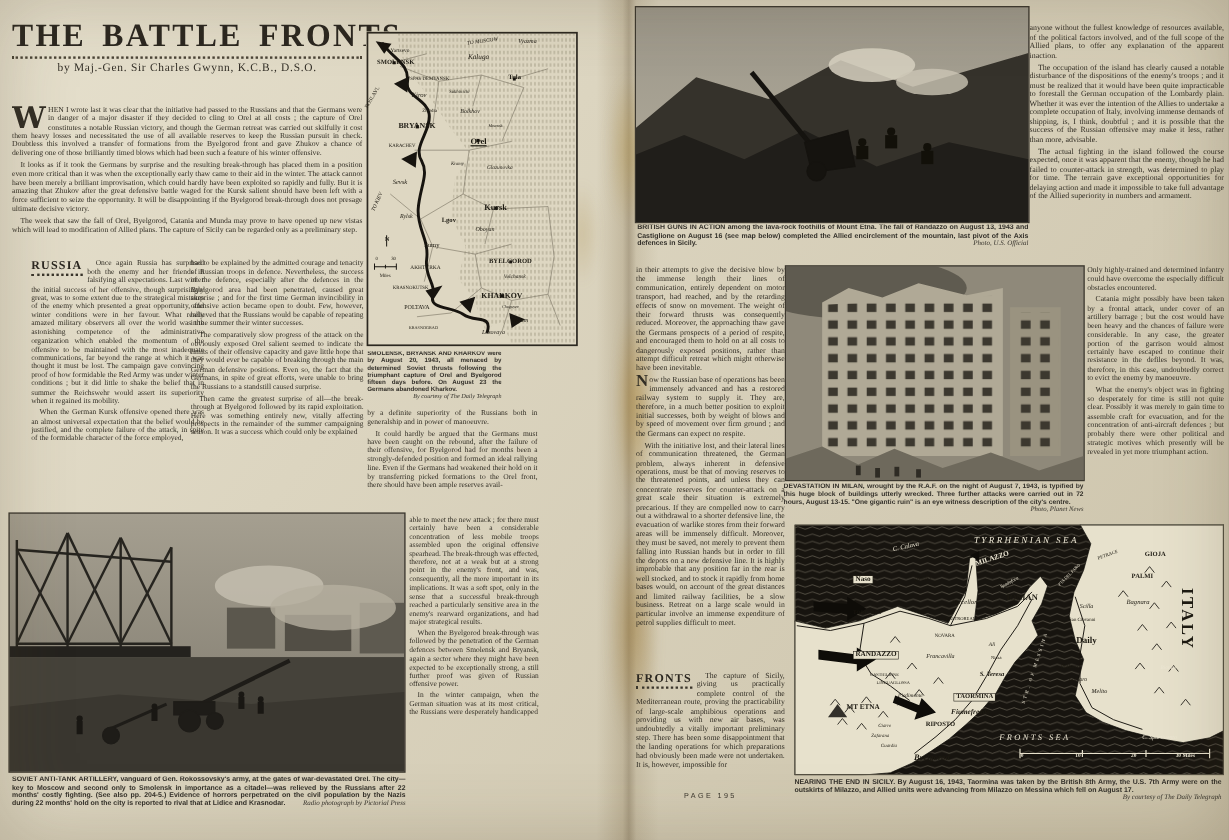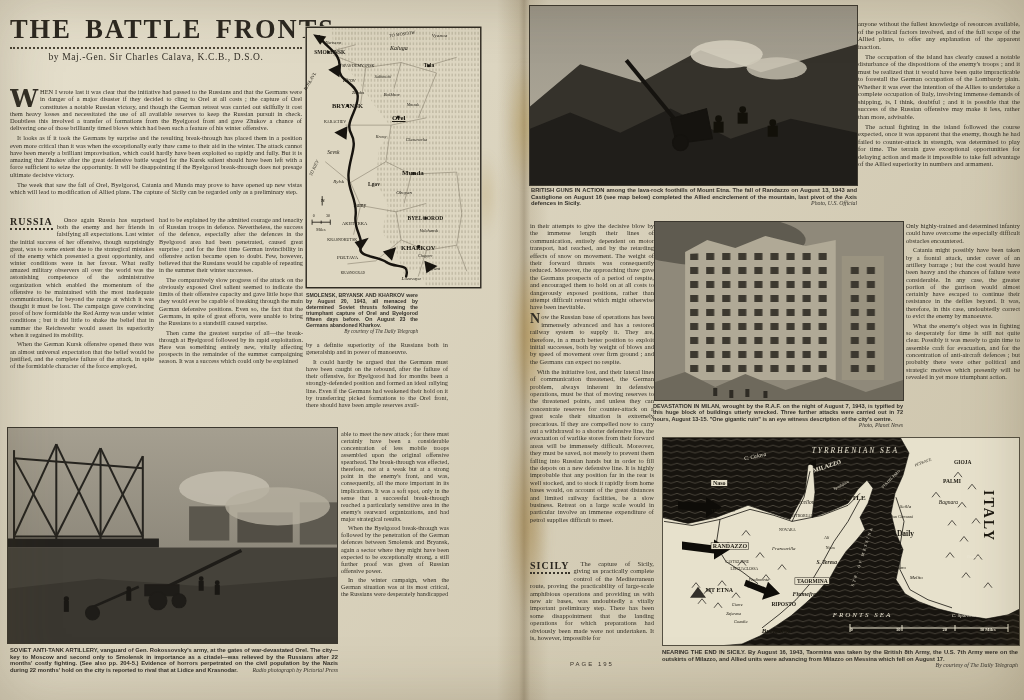--- a/index.html
+++ b/index.html
@@ -47,30 +47,30 @@
 
   <div class="gutter"></div>
   <div class="stain" style="left:505px;top:60px;width:40px;height:130px;background:radial-gradient(rgba(172,136,48,.35),transparent 70%);"></div>
   <div class="stain" style="left:512px;top:250px;width:34px;height:170px;background:radial-gradient(rgba(166,124,40,.5),transparent 70%);"></div>
   <div class="stain" style="left:506px;top:430px;width:44px;height:190px;background:radial-gradient(rgba(150,110,35,.42),transparent 70%);"></div>
   <div class="stain" style="left:470px;top:150px;width:30px;height:90px;background:radial-gradient(rgba(160,126,50,.22),transparent 70%);"></div>
 
   <header class="abs" style="left:10px;top:14px;width:292px;">
     <h1 class="title">THE BATTLE FRONTS</h1>
     <div class="trule"></div>
-    <div class="byline">by Maj.-Gen. Sir Charles Calava, K.C.B., D.S.O.</div>
+    <div class="byline">by Maj.-Gen. Sir Charles Gwynn, K.C.B., D.S.O.</div>
   </header>
 
   <div class="body dc" style="left:10px;top:88px;width:292px;height:126px;font-size:6.4px;">
       <p>WHEN I wrote last it was clear that the initiative had passed to the Russians and that the Germans were in danger of a major disaster if they decided to cling to Orel at all costs ; the capture of Orel constitutes a notable Russian victory, and though the German retreat was carried out skilfully it cost them heavy losses and necessitated the use of all available reserves to keep the Russian pursuit in check. Doubtless this involved a transfer of formations from the Byelgorod front and gave Zhukov a chance of delivering one of those brilliantly timed blows which had been such a feature of his winter offensive.</p>
       <p>It looks as if it took the Germans by surprise and the resulting break-through has placed them in a position even more critical than it was when the exceptionally early thaw came to their aid in the winter. The attack cannot have been merely a brilliant improvisation, which could hardly have been exploited so rapidly and fully. But it is amazing that Zhukov after the great defensive battle waged for the Kursk salient should have been left with a force sufficient to seize the opportunity. It will be disappointing if the Byelgorod break-through does not presage ultimate decisive victory.</p>
       <p>The week that saw the fall of Orel, Byelgorod, Catania and Munda may prove to have opened up new vistas which will lead to modification of Allied plans. The capture of Sicily can be regarded only as a preliminary step.</p>
     </div>
 
-  <div class="body" style="left:10px;top:216px;width:144px;height:211px;">
+  <div class="body" style="left:26px;top:216px;width:144px;height:211px;">
     <span class="shead">RUSSIA</span>
   <p>Once again Russia has surprised both the enemy and her friends in falsifying all expectations. Last winter the initial success of her offensive, though surprisingly great, was to some extent due to the strategical mistakes of the enemy which presented a great opportunity, and winter conditions were in her favour. What really amazed military observers all over the world was the astonishing competence of the administrative organization which enabled the momentum of the offensive to be maintained with the most inadequate communications, far beyond the range at which it was thought it must be lost. The campaign gave convincing proof of how formidable the Red Army was under winter conditions ; but it did little to shake the belief that in summer the Reichswehr would assert its superiority when it regained its mobility.</p>
       <p>When the German Kursk offensive opened there was an almost universal expectation that the belief would be justified, and the complete failure of the attack, in spite of the formidable character of the force employed,</p>
     </div>
 
   <div class="body" style="left:159px;top:216px;width:144px;height:211px;">
       <p>had to be explained by the admitted courage and tenacity of Russian troops in defence. Nevertheless, the success of the defence, especially after the defences in the Byelgorod area had been penetrated, caused great surprise ; and for the first time German invincibility in offensive action became open to doubt. Few, however, believed that the Russians would be capable of repeating in the summer their winter successes.</p>
       <p>The comparatively slow progress of the attack on the obviously exposed Orel salient seemed to indicate the limits of their offensive capacity and gave little hope that they would ever be capable of breaking through the main German defensive positions. Even so, the fact that the Germans, in spite of great efforts, were unable to bring the Russians to a standstill caused surprise.</p>
       <p>Then came the greatest surprise of all—the break-through at Byelgorod followed by its rapid exploitation. Here was something entirely new, vitally affecting prospects in the remainder of the summer campaigning season. It was a success which could only be explained</p>
     </div>
@@ -126,21 +126,21 @@
         <span class="lbl" style="left: 30%; top: 25%; font-size: 4px;">Zhizdra</span>
         <span class="lbl i" style="left: 49%; top: 26%; font-size: 5px;">Bolkhov</span>
         <span class="lbl b" style="left: 24%; top: 30%; font-size: 6.5px;">BRYANSK</span>
         <span class="lbl" style="left: 61%; top: 30%; font-size: 3.5px;">Mtsensk</span>
         <span class="lbl b" style="left: 53%; top: 35%; font-size: 7px; text-decoration: underline;">Orel</span>
         <span class="lbl" style="left: 17%; top: 36%; font-size: 4px;">KARACHEV</span>
         <span class="lbl i" style="left: 43%; top: 42%; font-size: 4px;">Kromy</span>
         <span class="lbl i" style="left: 63%; top: 43%; font-size: 4.5px;">Glazunovka</span>
         <span class="lbl i" style="left: 16%; top: 48%; font-size: 5.5px;">Sevsk</span>
         <span class="lbl i" style="left: 5%; top: 54%; font-size: 4.5px; --r: -65deg;">TO KIEV</span>
-        <span class="lbl b" style="left: 61%; top: 56%; font-size: 7px;">Munda</span>
+        <span class="lbl b" style="left: 61%; top: 56%; font-size: 7px;">Kursk</span>
         <span class="lbl i" style="left: 19%; top: 59%; font-size: 5px;">Rylsk</span>
         <span class="lbl b" style="left: 39%; top: 60%; font-size: 5.5px;">Lgov</span>
         <span class="lbl i" style="left: 56%; top: 63%; font-size: 5px;">Oboyan</span>
         <span class="lbl b" style="left: 10%; top: 66%; font-size: 5px;">N</span>
         <span class="lbl" style="left: 31%; top: 68%; font-size: 5.5px;">Sumy</span>
         <span class="lbl" style="left: 5%; top: 72%; font-size: 4px;">0</span>
         <span class="lbl" style="left: 13%; top: 72%; font-size: 4px;">30</span>
         <span class="lbl" style="left: 9%; top: 77%; font-size: 4px;">Miles</span>
         <span class="lbl" style="left: 28%; top: 75%; font-size: 4.5px;">AKHTYRKA</span>
         <span class="lbl b" style="left: 68%; top: 73%; font-size: 5.5px;">BYELGOROD</span>
@@ -302,21 +302,21 @@
     <span class="credit">Photo, Planet News</span>
   </figcaption>
 
   <div class="body dcn" style="left:530px;top:222px;width:124px;height:336px;font-size:6.5px;">
       <p>in their attempts to give the decisive blow by the immense length their lines of communication, entirely dependent on motor transport, had reached, and by the retarding effects of snow on movement. The weight of their forward thrusts was consequently reduced. Moreover, the approaching thaw gave the Germans prospects of a period of respite, and encouraged them to hold on at all costs to dangerously exposed positions, rather than attempt difficult retreat which might otherwise have been inevitable.</p>
       <p>Now the Russian base of operations has been immensely advanced and has a restored railway system to supply it. They are, therefore, in a much better position to exploit initial successes, both by weight of blows and by speed of movement over firm ground ; and the Germans can expect no respite.</p>
       <p>With the initiative lost, and their lateral lines of communication threatened, the German problem, always inherent in defensive operations, must be that of moving reserves to the threatened points, and unless they can concentrate reserves for counter-attack on a great scale their situation is extremely precarious. If they are compelled now to carry out a withdrawal to a shorter defensive line, the evacuation of warlike stores from their forward areas will be immensely difficult. Moreover, they must be saved, not merely to prevent them falling into Russian hands but in order to fill the depots on a new defensive line. It is highly improbable that any position far in the rear is well stocked, and to stock it rapidly from home bases would, on account of the great distances and limited railway facilities, be a slow business. Retreat on a large scale would in particular involve an immense expenditure of petrol supplies difficult to meet.</p>
     </div>
 
   <div class="body" style="left:530px;top:560px;width:124px;height:97px;font-size:6.5px;">
-    <span class="shead">SICILY</span>
+    <span class="shead">FRONTS</span>
   <p>The capture of Sicily, giving us practically complete control of the Mediterranean route, proving the practicability of large-scale amphibious operations and providing us with new air bases, was undoubtedly a vitally important preliminary step. There has been some disappointment that the landing operations for which preparations had obviously been made were not undertaken. It is, however, impossible for</p>
     </div>
 
   <div class="pagenum" style="left:530px;top:661px;width:124px;">PAGE 195</div>
 
   <figure class="abs" style="left:662px;top:437px;width:358px;height:209px;">
     <svg viewBox="0 0 358 208" preserveAspectRatio="none" style="display:block;width:100%;height:100%;">
       <rect width="358" height="208" fill="#17140f"></rect>
       <defs>
         <pattern id="sw" width="24" height="6" patternUnits="userSpaceOnUse">
@@ -358,21 +358,21 @@
         <span class="lbl w i" style="left: 26%; top: 9%; font-size: 5.5px; --r: -12deg;">C. Calava</span>
         <span class="lbl i" style="left: 30%; top: 22%; font-size: 5px; --r: -10deg;">Oliveri</span>
         <span class="lbl w b" style="left: 46%; top: 14%; font-size: 6px; --r: -18deg;">MILAZZO</span>
         <span class="lbl w i" style="left: 50%; top: 23%; font-size: 4px; --r: -28deg;">Spadafora</span>
         <span class="lbl i" style="left: 23%; top: 26%; font-size: 4.5px;">Patti</span>
         <span class="lbl b c" style="left: 16%; top: 22%; font-size: 6px;">Naso</span>
         <span class="lbl" style="left: 17%; top: 35%; font-size: 4.5px;">TORTORICI</span>
         <span class="lbl i" style="left: 40%; top: 31%; font-size: 5.5px;">Barcellona</span>
         <span class="lbl" style="left: 39%; top: 38%; font-size: 3.8px;">CASTROREALE</span>
         <span class="lbl" style="left: 35%; top: 44%; font-size: 4px;">NOVARA</span>
-        <span class="lbl b" style="left: 53%; top: 29%; font-size: 7px;">BATTLE</span>
+        <span class="lbl b" style="left: 53%; top: 29%; font-size: 7px;">IONIAN</span>
         <span class="lbl w" style="left: 64%; top: 20%; font-size: 3.6px; --r: -45deg;">PTA DEL FARO</span>
         <span class="lbl i" style="left: 68%; top: 33%; font-size: 5px;">Scilla</span>
         <span class="lbl" style="left: 67%; top: 38%; font-size: 4px;">San Giovanni</span>
         <span class="lbl" style="left: 73%; top: 12%; font-size: 4px; --r: -20deg;">PETRACE</span>
         <span class="lbl b" style="left: 84%; top: 12%; font-size: 5.5px;">GIOJA</span>
         <span class="lbl b" style="left: 81%; top: 21%; font-size: 5.5px;">PALMI</span>
         <span class="lbl i" style="left: 80%; top: 31%; font-size: 5.5px;">Bagnara</span>
         <span class="lbl b u" style="left: 91%; top: 38%; font-size: 14px; --r: 90deg;">ITALY</span>
         <span class="lbl b" style="left: 68%; top: 46%; font-size: 7.5px;">Daily</span>
         <span class="lbl i" style="left: 46%; top: 48%; font-size: 4.5px;">Ali</span>

